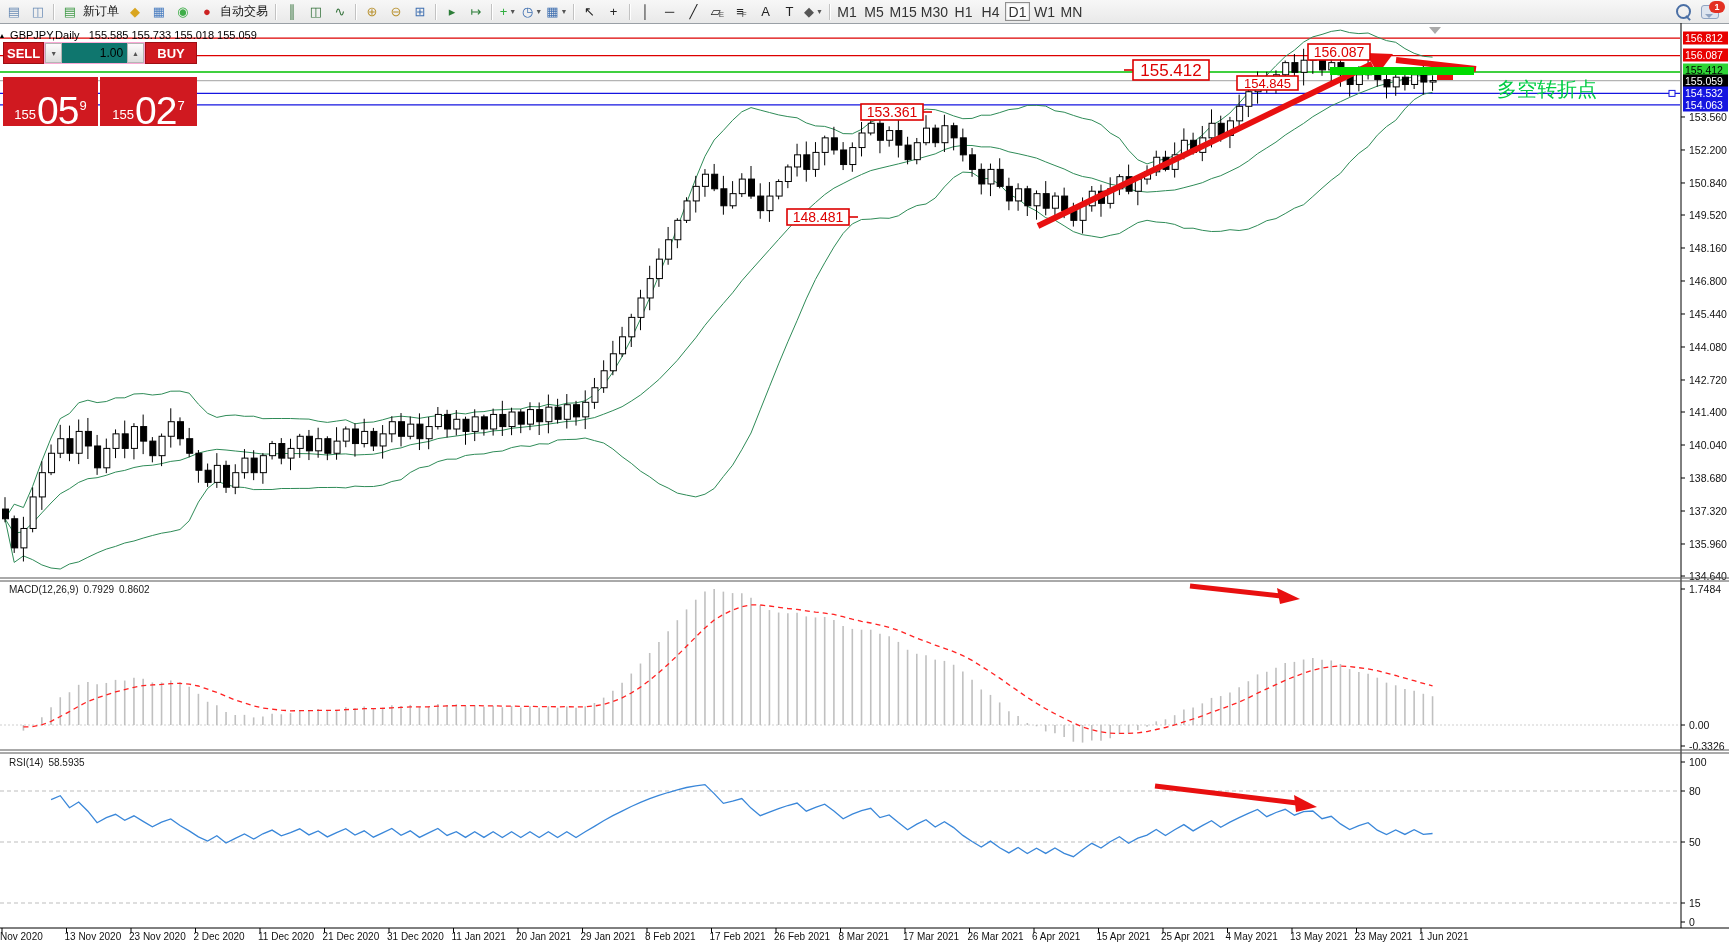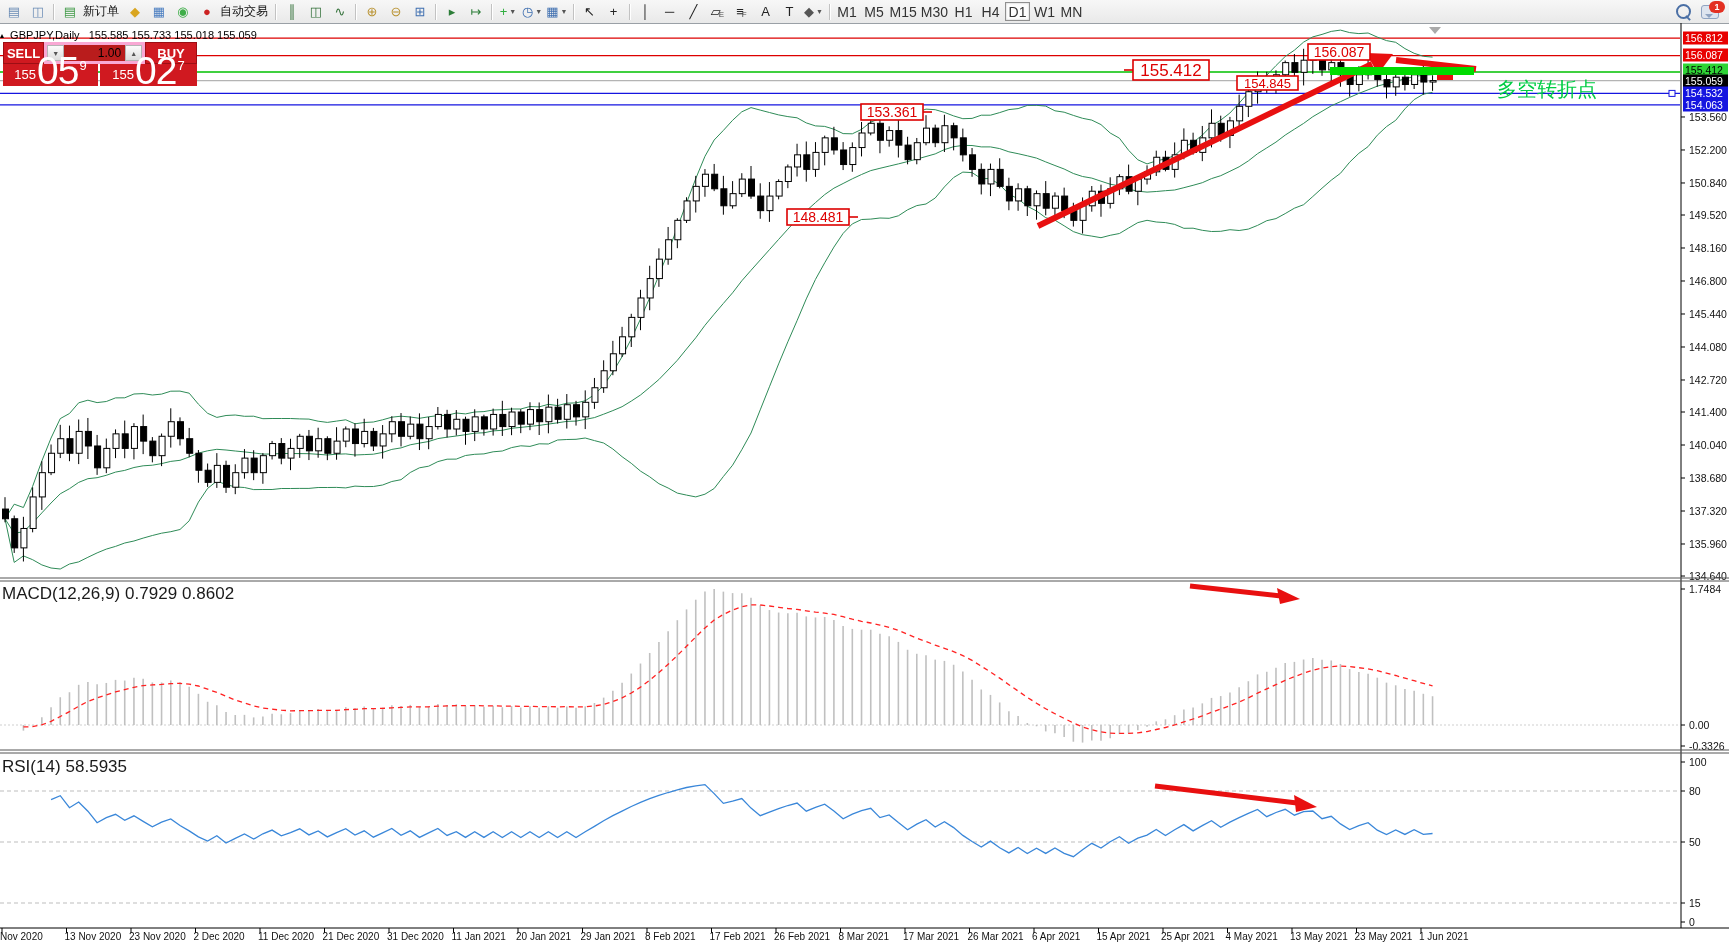--- a/index.html
+++ b/index.html
@@ -31,34 +31,34 @@
   #symbol-label{position:absolute;left:0;top:29px;font-size:11px;color:#000;z-index:5;white-space:nowrap;}
   #symbol-label .mk{font-size:8px;vertical-align:1px;margin-right:3px;}
 
   
   #trade-panel{position:absolute;left:3px;top:42px;width:194px;z-index:6;font-family:"Liberation Sans",sans-serif;}
   #tp-top{display:flex;height:22px;}
   .tp-btn{background:#d01920;color:#fff;font-size:13px;font-weight:bold;display:flex;align-items:center;justify-content:center;
     border:1px solid #9d0e14;cursor:pointer;}
   #sell-btn{width:40px;}
   #buy-btn{width:51px;}
-  #vol-box{width:103px;display:flex;border:3px solid #f9a8d4;background:#b91c1c;box-sizing:border-box;}
+  #vol-box{width:103px;display:flex;border:1px solid #f9a8d4;background:#0f766e;box-sizing:border-box;}
   .spin{width:15px;background:linear-gradient(#fcfcfc,#dcdcdc);border:1px solid #b5b5b5;font-size:7px;color:#555;
     display:flex;align-items:center;justify-content:center;cursor:pointer;}
   #vol-input{flex:1;text-align:right;font-size:12px;color:#000;display:flex;align-items:center;justify-content:flex-end;padding-right:4px;}
-  #tp-prices{display:flex;height:22px;margin-top:0px;justify-content:flex-end;}
+  #tp-prices{display:flex;height:49px;margin-top:13px;justify-content:flex-end;}
   .px-box{background:#d01920;color:#fff;display:flex;align-items:flex-end;justify-content:center;padding-bottom:1px;}
   #sell-px{width:95px;margin-right:2px;}
   #buy-px{width:97px;}
   .px-small{font-size:13px;margin:0 1px 3px 0;}
   .px-big{font-size:39px;line-height:28px;letter-spacing:-1px;}
   .px-sup{font-size:13px;margin:0 0 12px 1px;}
 
   
-  .ind-label{position:absolute;left:2px;font-size:17px;color:#1a1a1a;z-index:5;white-space:nowrap;}
+  .ind-label{position:absolute;left:9px;font-size:10px;color:#1a1a1a;z-index:5;white-space:nowrap;}
   #macd-label{top:584px;}
   #rsi-label{top:757px;}
   .ind-val{margin-left:5px;}
 
   svg{position:absolute;left:0;top:0;}
   text{font-family:"Liberation Sans",sans-serif;}
   .cjk{font-family:sans-serif;}
 </style>
 </head>
 <body>

